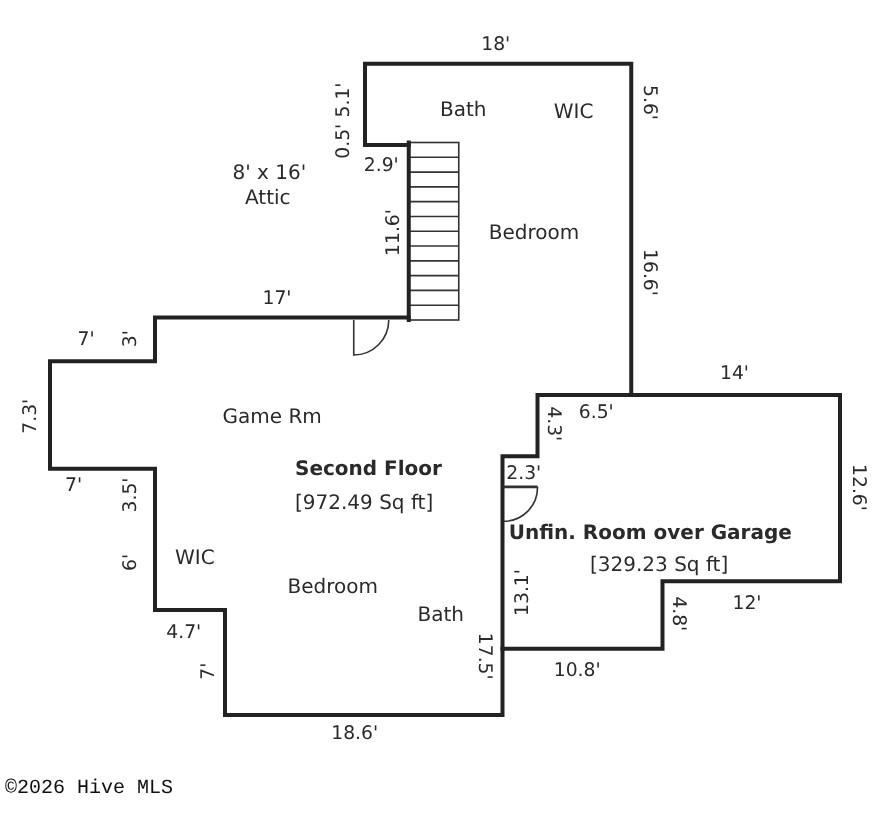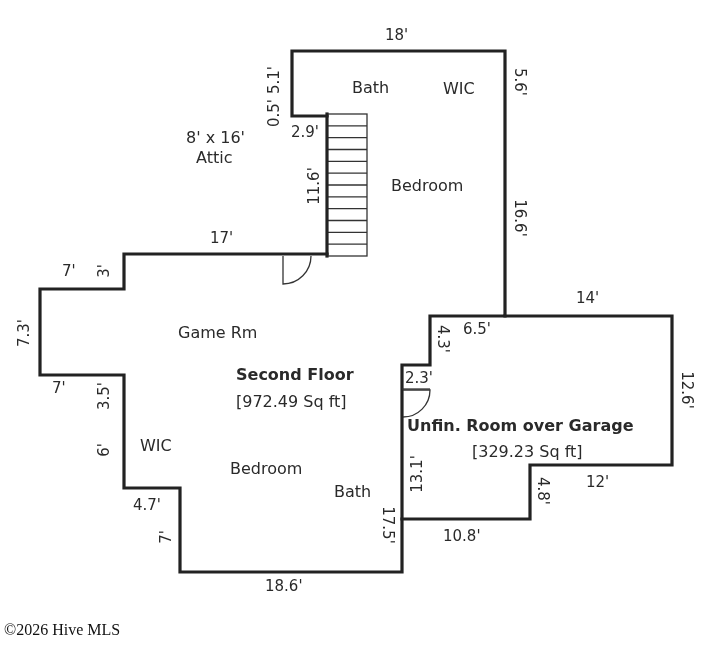--- a/index.html
+++ b/index.html
@@ -3,21 +3,21 @@
 <meta charset="utf-8">
 <style>
   html, body { margin: 0; padding: 0; background: #ffffff; }
   body { width: 711px; height: 660px; position: relative; overflow: hidden; font-family: "DejaVu Sans", sans-serif; color: #2a2a2a; }
   svg#plan { position: absolute; left: 0; top: 0; width: 711px; height: 660px; }
   .wall { fill: none; stroke: #222; stroke-width: 3.2; stroke-linejoin: miter; stroke-linecap: square; }
   .thin { fill: none; stroke: #333; stroke-width: 1.3; }
   .lbl { font-family: "DejaVu Sans", sans-serif; font-size: 15px; fill: #2a2a2a; }
   .room { font-family: "DejaVu Sans", sans-serif; font-size: 16px; fill: #2a2a2a; }
   .bold { font-family: "DejaVu Sans", sans-serif; font-size: 16px; font-weight: bold; fill: #2a2a2a; }
-  .copyright { position: absolute; left: 4px; top: 621px; font-family: Liberation Serif, serif; font-size: 16px; color: #111; letter-spacing: 0px; }
+  .copyright { position: absolute; left: 4px; top: 621px; font-family: Liberation Mono, monospace; font-size: 16px; color: #111; letter-spacing: 0px; }
 </style>
 </head>
 <body>
 
 <svg id="plan" viewBox="0 0 711 660">
 
   <path class="wall" d="M292,51 L505,51 L505,316 L430,316 L430,365 L402,365 L402,572 L180,572 L180,488 L124,488 L124,375 L40,375 L40,289 L124,289 L124,254 L327,254 M327,116 L292,116 L292,51"></path>
 
   <path class="wall" d="M505,316 L672,316 L672,465 L530,465 L530,519 L402,519"></path>
 

